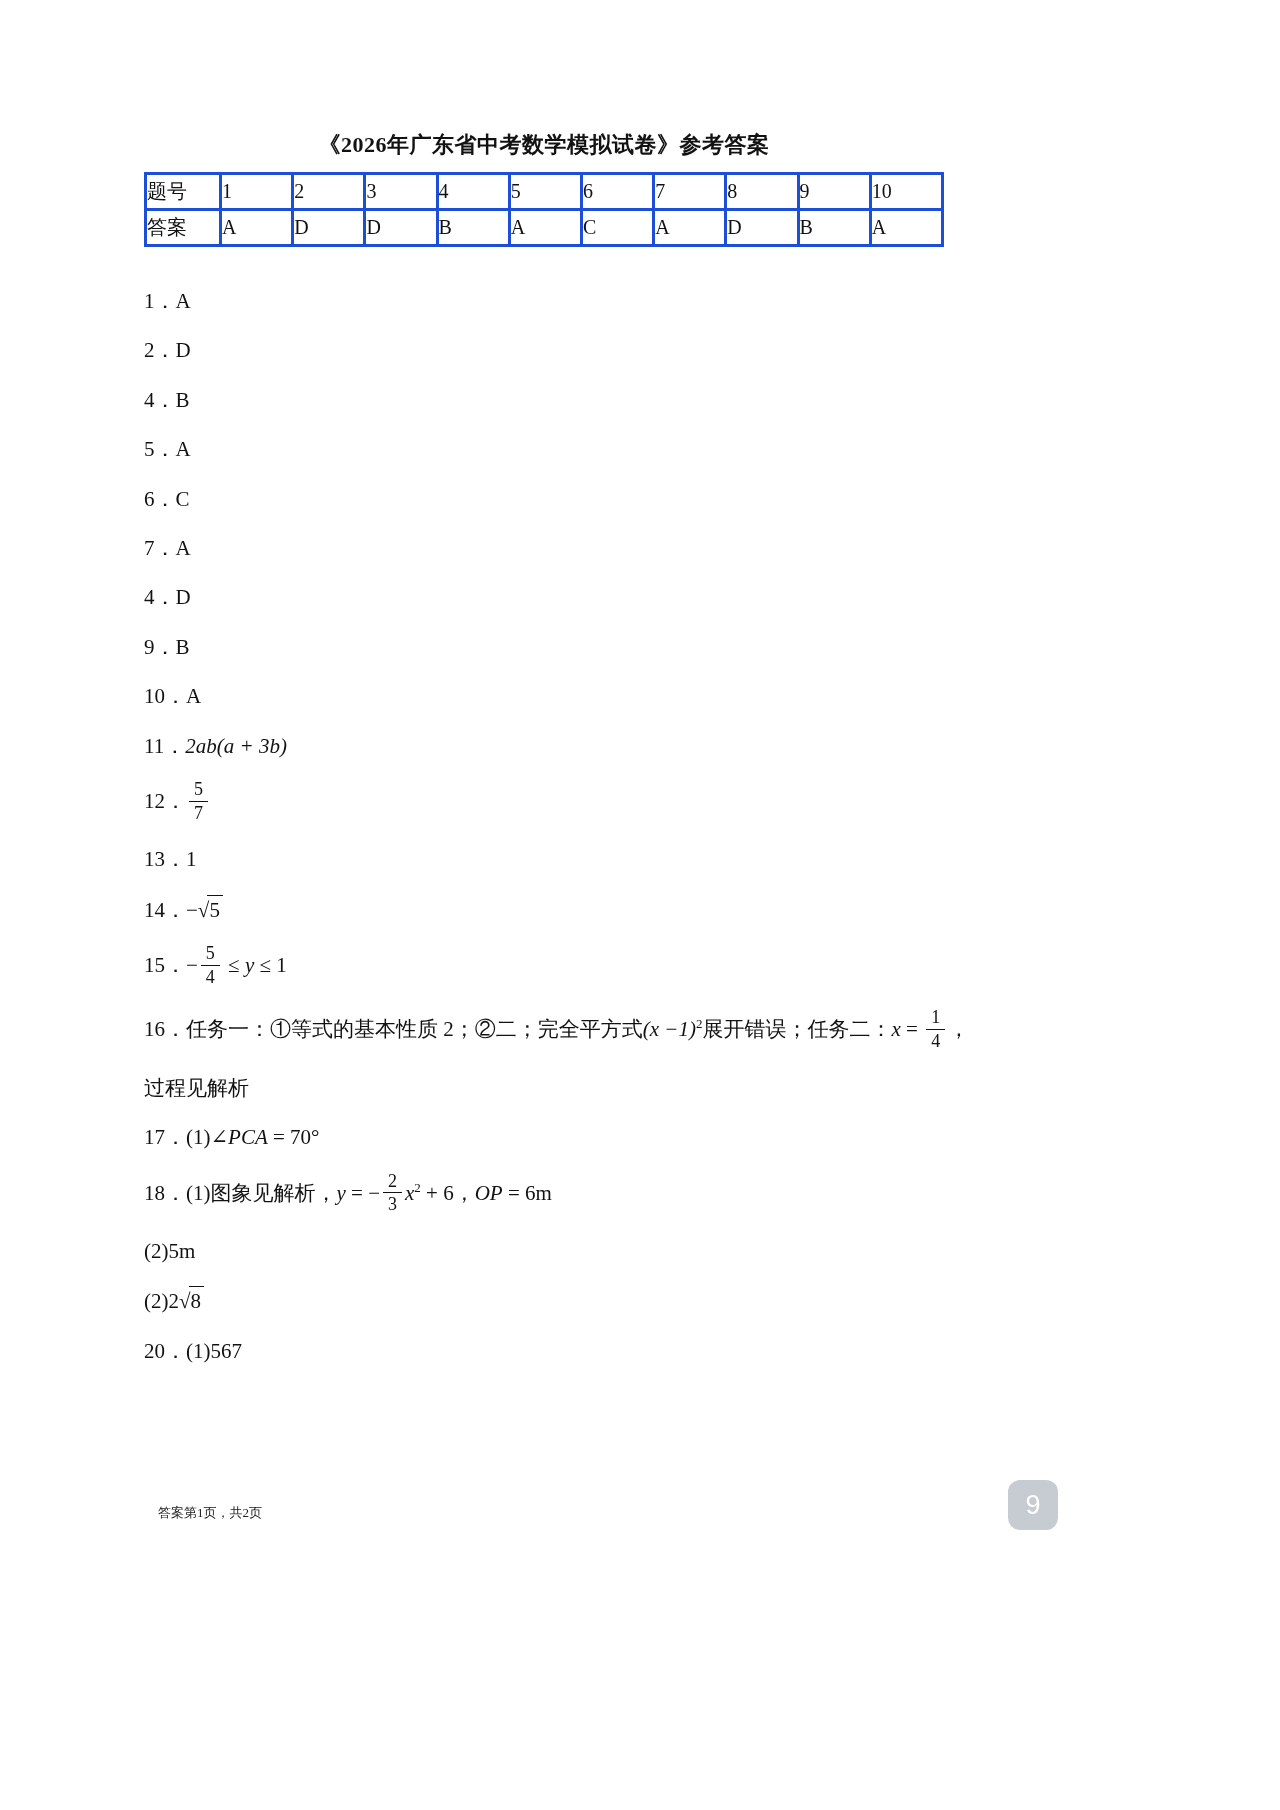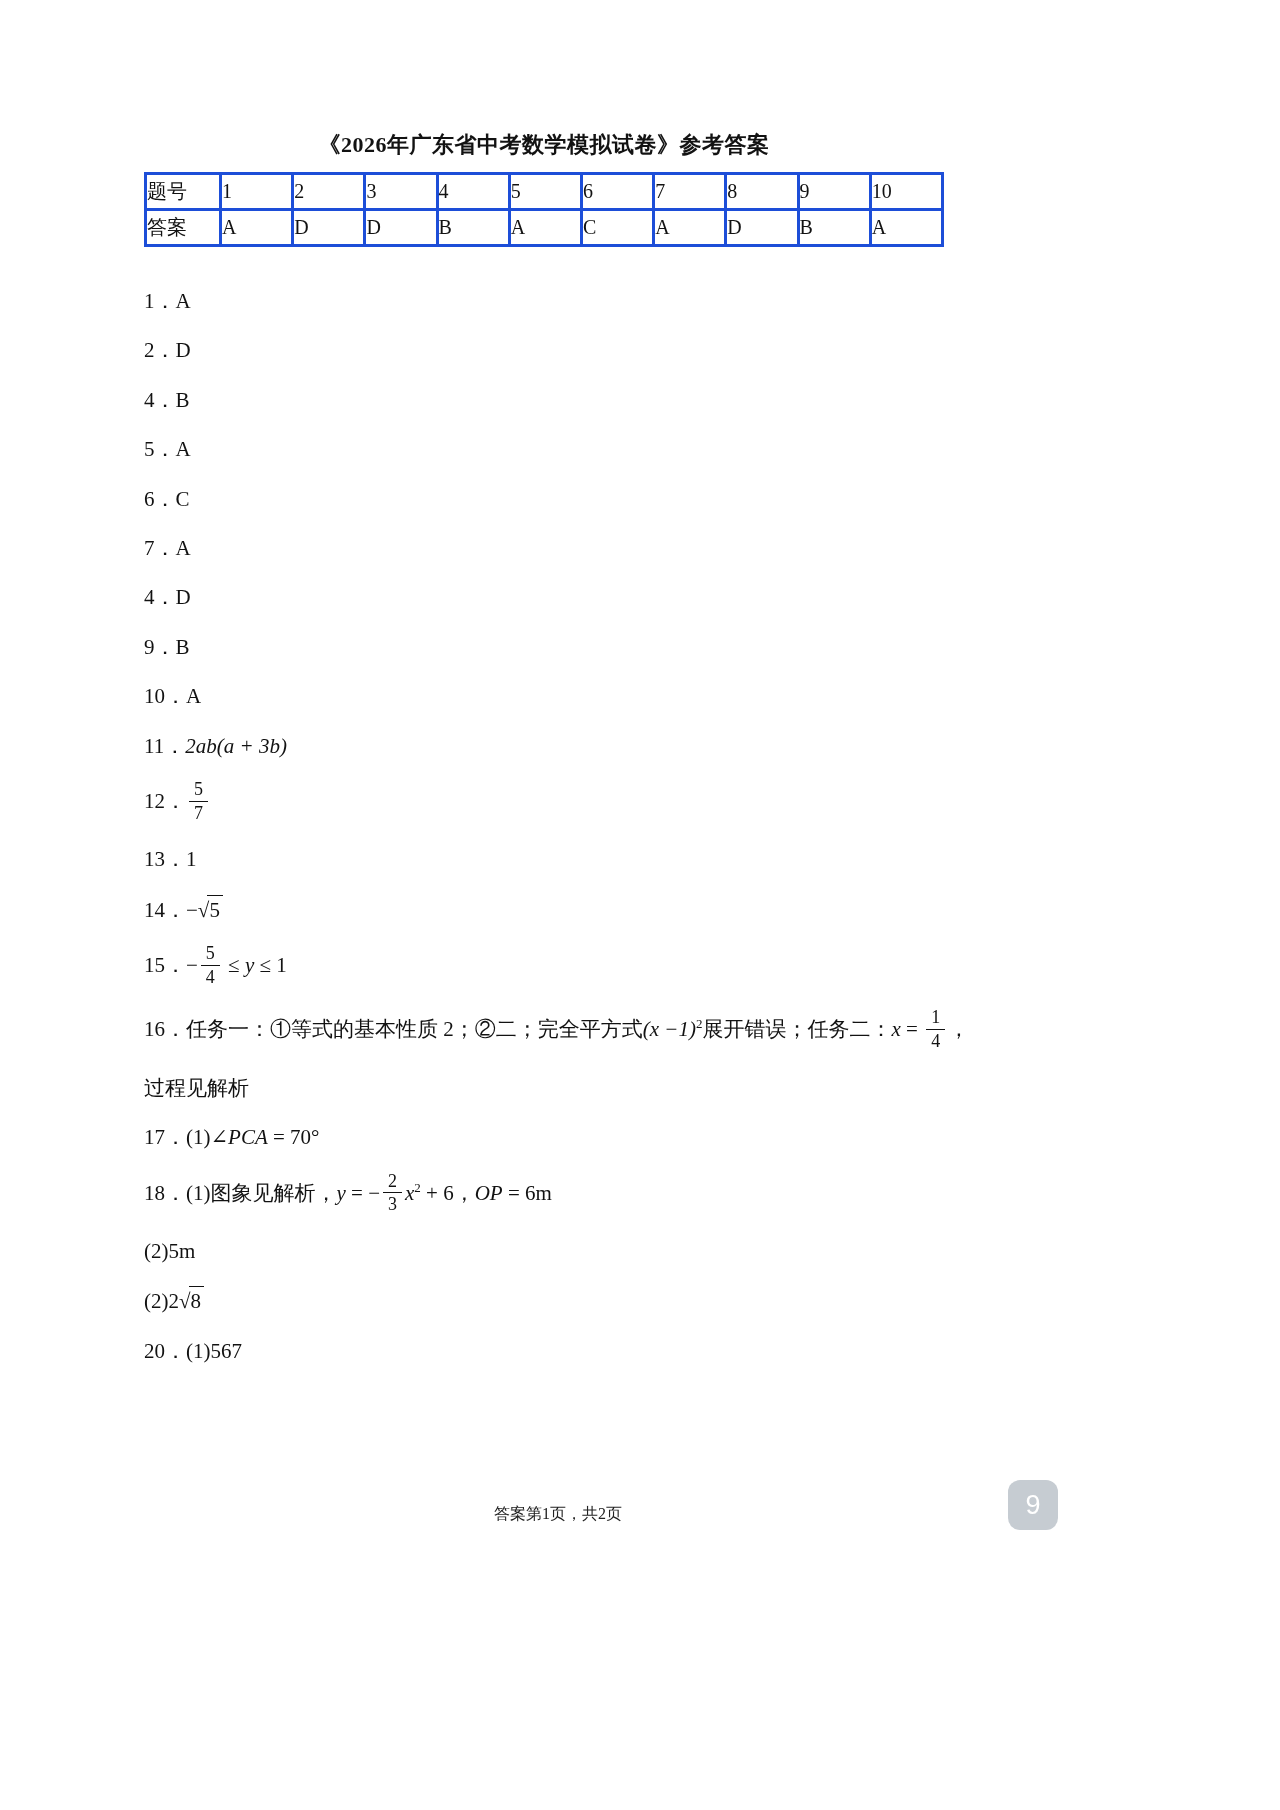--- a/index.html
+++ b/index.html
@@ -34,22 +34,22 @@
   .frac .num{border-bottom:1.3px solid #121212;padding:0 5px 1px 5px;display:block;}
   .frac .den{padding:1px 5px 0 5px;display:block;}
   .sqrt{display:inline-block;white-space:nowrap;}
   .sqrt .sign{display:inline-block;}
   .sqrt .rad{
     display:inline-block;border-top:1.3px solid #121212;
     margin-left:-2px;padding:0 3px 0 2px;
   }
   sup.sup{font-size:13px;line-height:0;}
   .footer{
-    position:absolute;left:158px;top:1504px;width:800px;text-align:center;
-    font-size:16px;color:#222;
+    position:absolute;left:158px;top:1504px;width:800px;
+    font-size:13px;color:#222;
   }
   .page-badge{
     position:absolute;left:1008px;top:1480px;width:50px;height:50px;
     background:#c6ccd2;border-radius:12px;color:#ffffff;
     display:flex;align-items:center;justify-content:center;
     font-size:27px;font-family:"Liberation Sans","DejaVu Sans",sans-serif;
   }
 </style>
 </head>
 <body>

